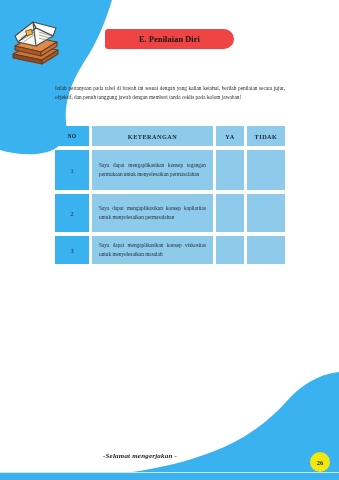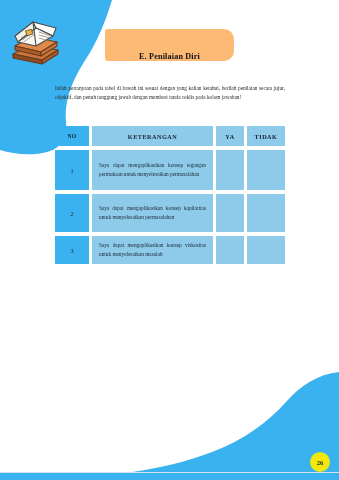--- a/index.html
+++ b/index.html
@@ -43,25 +43,25 @@
     height: 56px;
     z-index: 3;
   }
 
   
   .banner {
     position: absolute;
     left: 105px;
     top: 29px;
     width: 129px;
-    height: 32px;
-    background: #fdba74;
+    height: 20px;
+    background: #ef4444;
     border-radius: 3px 10px 10px 3px;
     display: flex;
-    align-items: flex-end;
+    align-items: center;
     justify-content: center;
     z-index: 4;
   }
   .banner-title {
     font-family: "Liberation Serif", serif;
     font-weight: bold;
     font-size: 8.2px;
     color: #111111;
     letter-spacing: 0.15px;
     white-space: nowrap;
@@ -304,20 +304,21 @@
       <div class="cell c-ya">
         <span></span>
       </div>
       <div class="cell c-tidak">
         <span></span>
       </div>
     </div>
 
   </div>
 
+  <div class="closing">-Selamat mengerjakan -</div>
 
   <div class="footer-rule"></div>
 
   <div class="page-badge">
     <span>26</span>
   </div>
 
 </div>
 
 </body></html>

